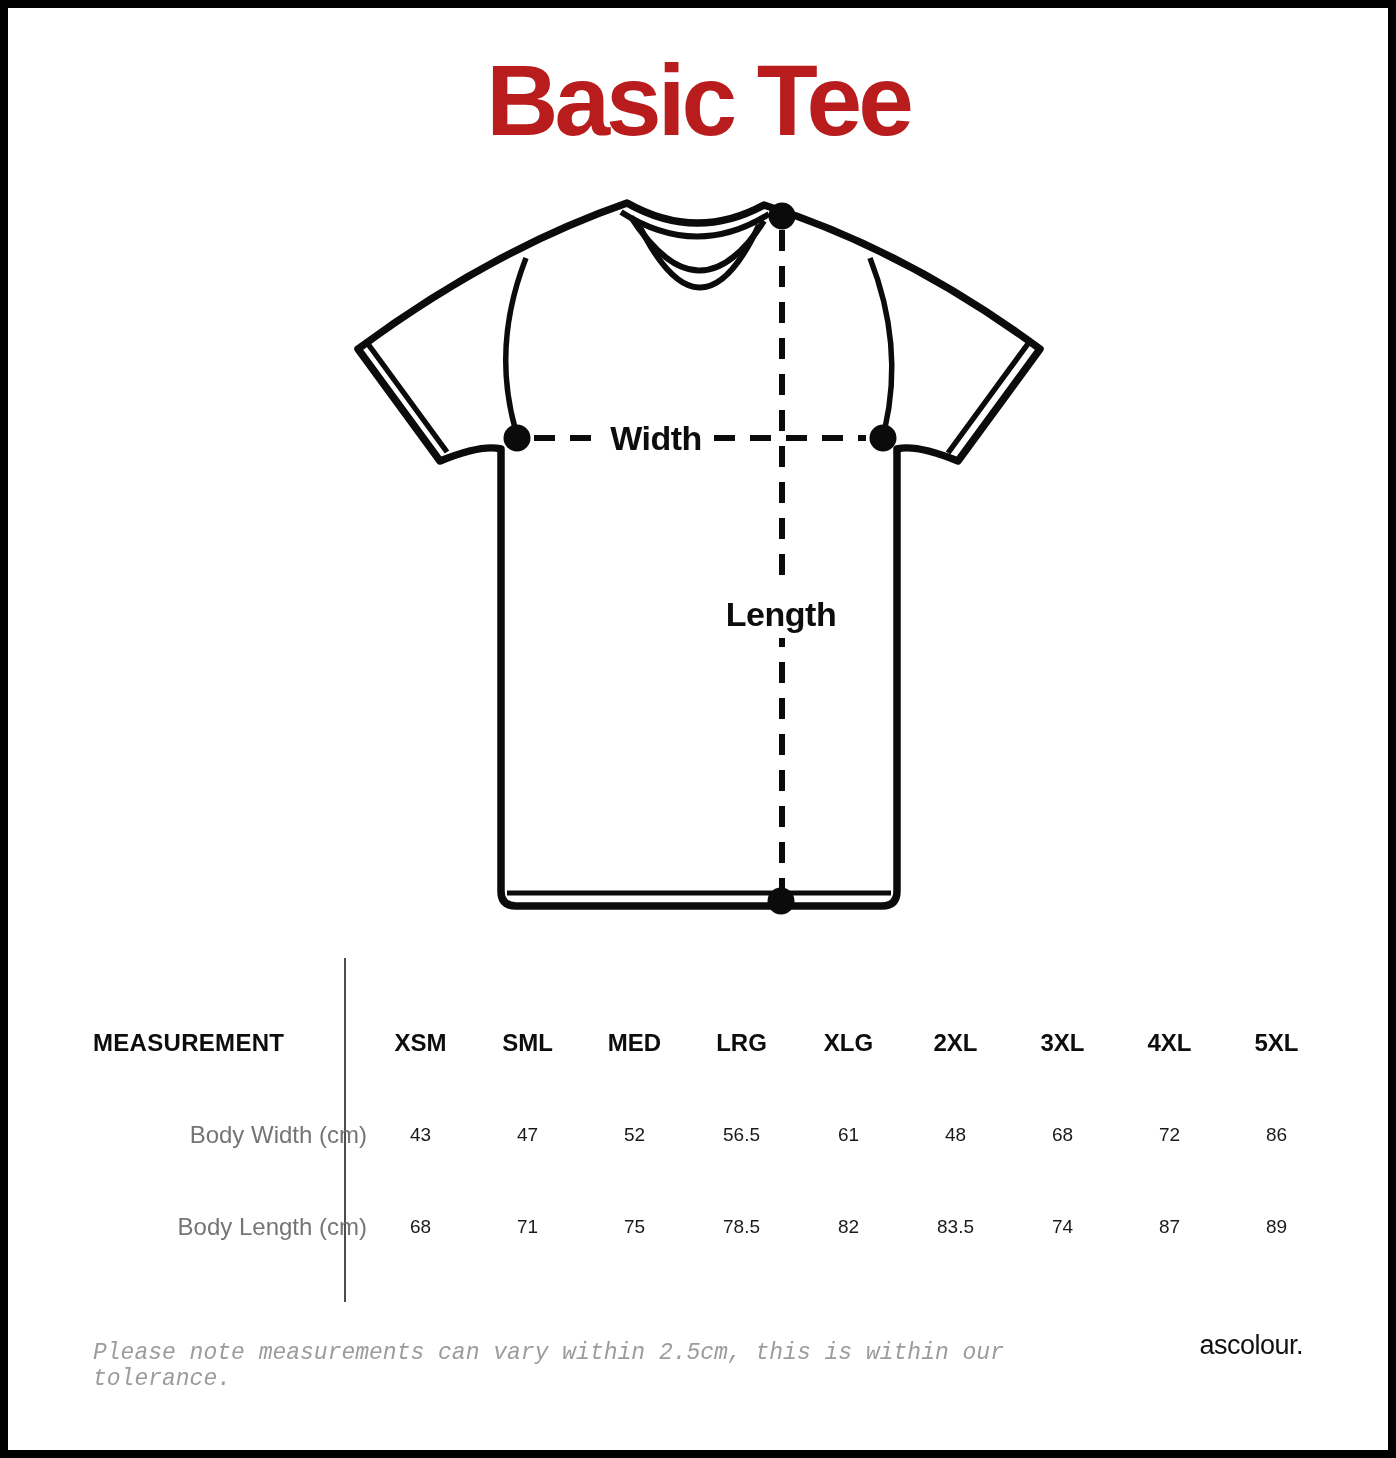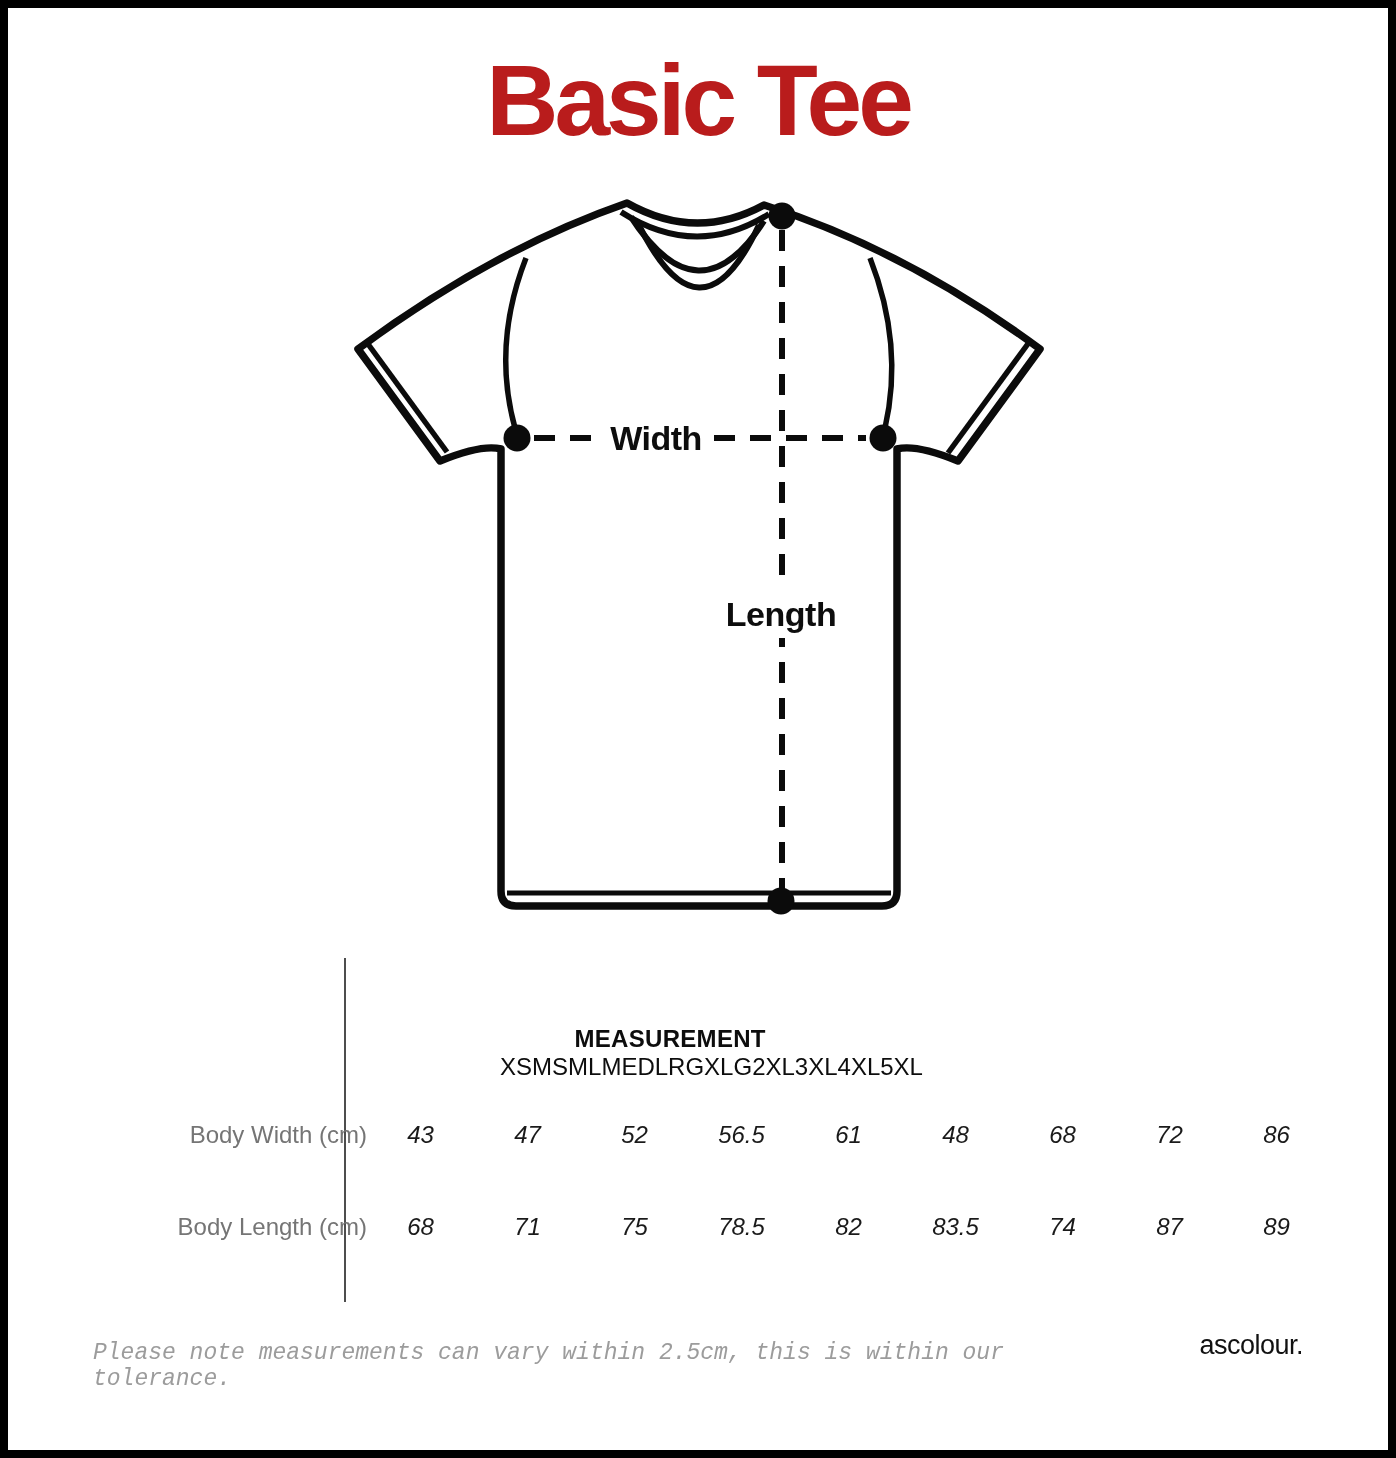--- a/index.html
+++ b/index.html
@@ -57,24 +57,24 @@
   .trow .tcells{
     flex:1;display:flex;
   }
   .trow .tcells span{
     flex:1;text-align:center;
   }
   .thead .tlabel{
     font-weight:bold;color:#0d0d0d;letter-spacing:0.3px;
   }
   .thead .tcells span{
-    font-weight:normal;color:#0d0d0d;font-size:24px;
+    font-weight:bold;color:#0d0d0d;font-size:24px;
   }
   .tdata .tlabel{ color:#757575;text-align:right; }
-  .tdata .tcells span{ color:#1a1a1a;font-size:24px;font-style:italic; }
+  .tdata .tcells span{ color:#1a1a1a;font-size:19px; }
   .note{
     position:absolute;
     left:93px;top:1340px;width:1000px;
     font-size:23px;font-style:italic;
     color:#9c9c9c;
     font-family:Liberation Mono, monospace;
   }
   .brand{
     position:absolute;
     right:93px;top:1330px;
@@ -130,21 +130,21 @@
     <circle cx="517" cy="438" r="13.5" fill="#0b0b0b"></circle>
     <circle cx="883" cy="438" r="13.5" fill="#0b0b0b"></circle>
     <circle cx="781" cy="901" r="13.5" fill="#0b0b0b"></circle>
 
     <text x="656" y="450" text-anchor="middle">Width</text>
     <text x="781" y="626" text-anchor="middle">Length</text>
   </svg>
 
   <div class="col-divider"></div>
 
-  <div class="trow thead" style="top:1025px;flex-direction:column;">
+  <div class="trow thead" style="top:1025px;">
     <div class="tlabel">MEASUREMENT</div>
     <div class="tcells">
       <span>XSM</span>
       <span>SML</span>
       <span>MED</span>
       <span>LRG</span>
       <span>XLG</span>
       <span>2XL</span>
       <span>3XL</span>
       <span>4XL</span>

